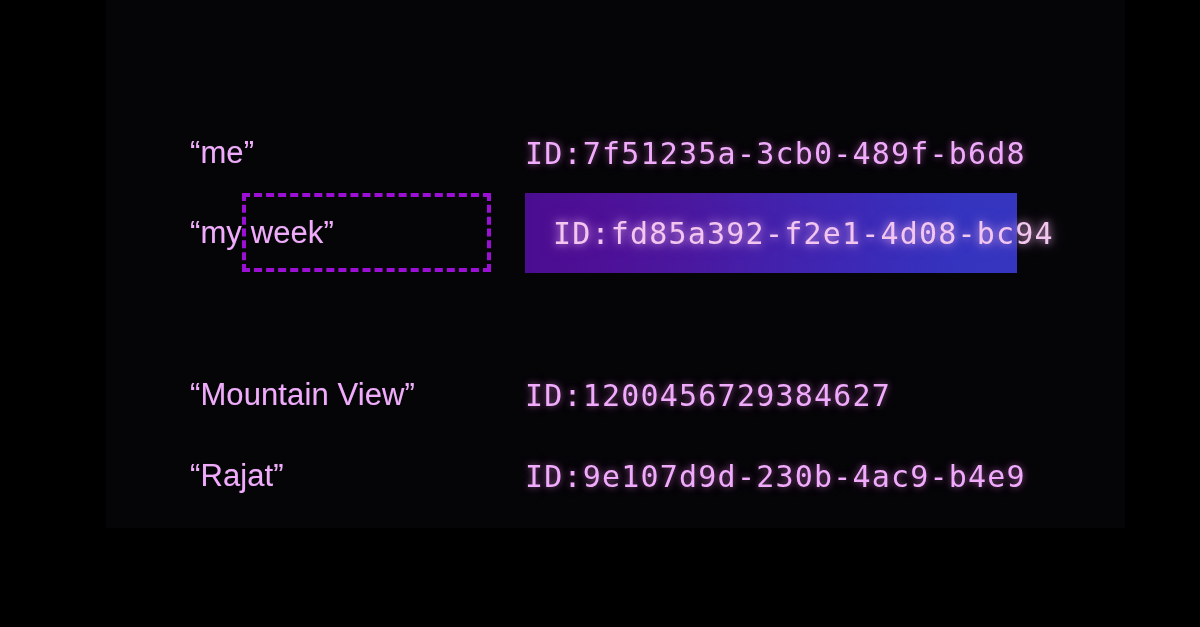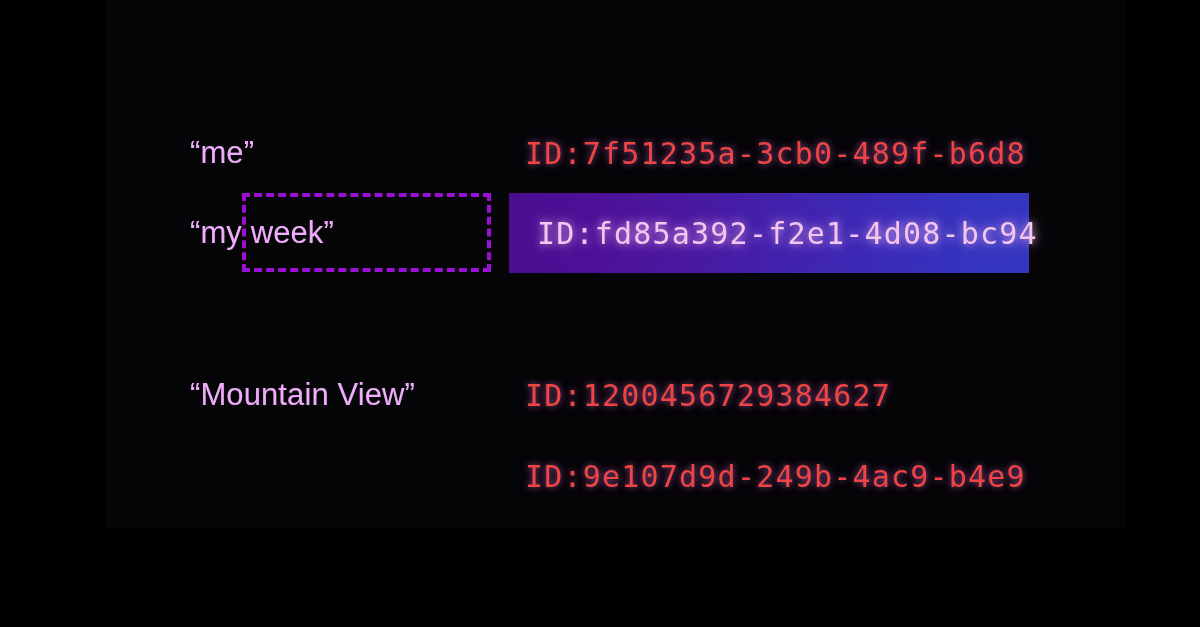--- a/index.html
+++ b/index.html
@@ -68,42 +68,41 @@
     left: 419px;
     top: 0;
     height: 80px;
     display: flex;
     align-items: center;
   }
   .idtext {
     font-family: "DejaVu Sans Mono", "Liberation Mono", monospace;
     font-size: 30px;
     letter-spacing: 1.2px;
-    color: #ef4444;
+    color: #f0abfc;
     white-space: nowrap;
     text-shadow: 0 0 6px rgba(214,120,205,0.55),
                  0 0 14px rgba(180,70,190,0.30);
   }
 
   
   #highlight-bar {
     position: absolute;
-    left: 403px;
+    left: 419px;
     top: 0px;
     width: 492px;
     height: 80px;
     background: linear-gradient(90deg,
                 #4b0d90 0%,
                 #4d1096 14%,
                 #4a189f 33%,
                 #4222ad 52%,
                 #3a2bb8 72%,
                 #3434bf 88%,
                 #3536c0 100%);
-    padding-left: 28px;
   }
   #highlight-bar .idtext {
     position: absolute;
     left: 28px;
     top: 50%;
     transform: translateY(-50%);
     color: #f3c6ef;
     text-shadow: 0 0 8px rgba(246,190,240,0.75),
                  0 0 18px rgba(220,140,230,0.45);
   }
@@ -143,21 +142,22 @@
 
 
     <div class="row" id="row-3">
       <div class="phrase">“Mountain View”</div>
       <div class="idcol">
         <span class="idtext">ID:1200456729384627</span>
       </div>
     </div>
 
     <div class="row" id="row-4">
+      <div class="phrase">“Rajat”</div>
       <div class="idcol">
-        <span class="idtext">ID:9e107d9d-249b-4ac9-b4e9</span>
+        <span class="idtext">ID:9e107d9d-230b-4ac9-b4e9</span>
       </div>
     </div>
 
     <div id="annotation-box"></div>
 
   </div>
 </div>
 
 </body></html>

